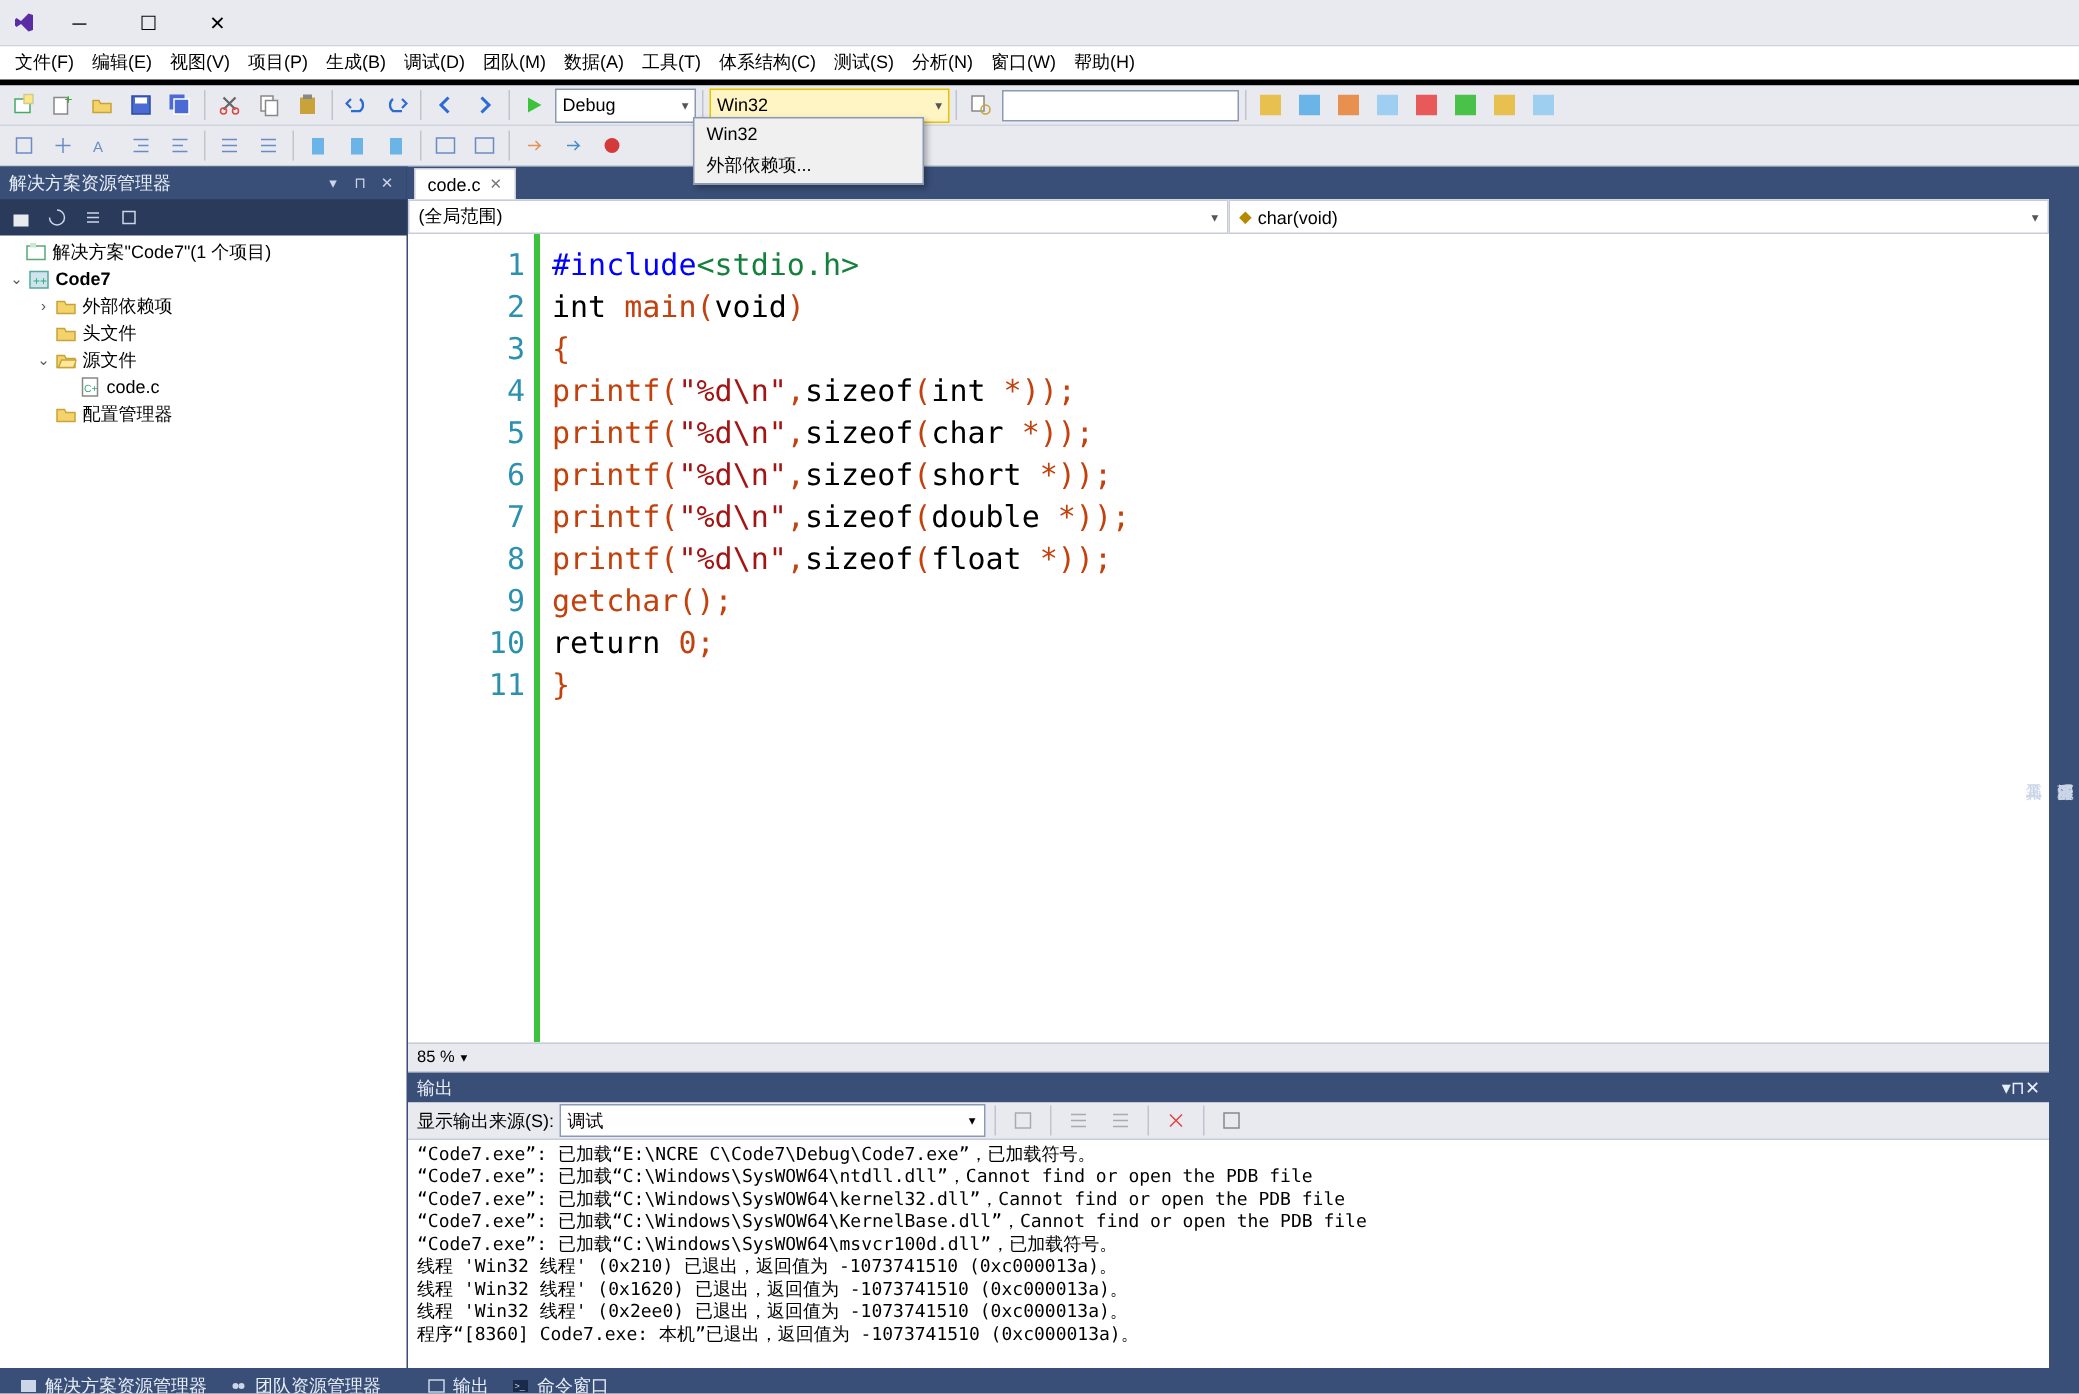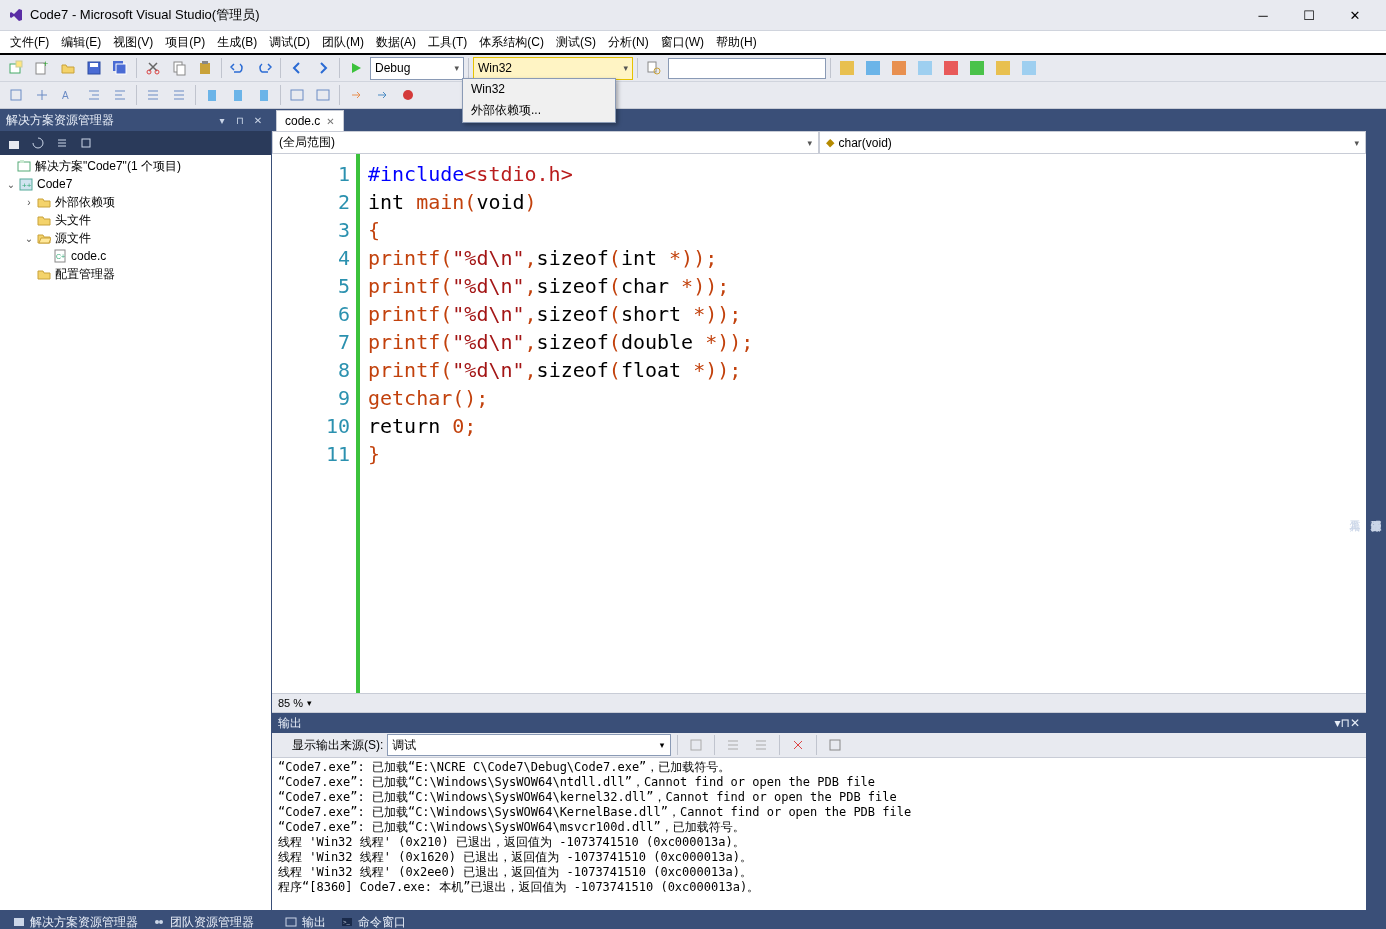--- a/index.html
+++ b/index.html
@@ -2,21 +2,21 @@
 <html><head>
 <meta charset="utf-8">
 <style>
 html,body{margin:0;padding:0;font-family:"Microsoft YaHei","Segoe UI",sans-serif;font-size:12px;color:#000;background:#fff;height:100%;overflow:hidden}
 .titlebar{height:30px;display:flex;align-items:center;padding:0 8px;background:#e8eaf0;border-bottom:1px solid #d0d4dd}
 .vs-logo{width:16px;height:16px;margin-right:6px;display:flex;align-items:center;justify-content:center}
 .vs-logo svg{width:16px;height:16px}
 .title-text{font-size:13px;flex:1}
 .win-ctrls{display:flex;gap:0}
 .win-btn{width:46px;height:30px;display:flex;align-items:center;justify-content:center;font-size:13px}
-.menubar{height:22px;display:flex;align-items:center;padding:0 4px;background:#fff;border-bottom:2px solid #000000;font-size:12px}
+.menubar{height:22px;display:flex;align-items:flex-start;padding:0 4px;background:#fff;border-bottom:4px solid #000000;font-size:12px}
 .menu-item{padding:2px 6px}
 .toolbar{height:26px;display:flex;align-items:center;padding:0 4px;background:#e8eaf0;border-bottom:1px solid #d0d4dd;gap:2px}
 .tb-row2{height:26px;display:flex;align-items:center;padding:0 4px;background:#e8eaf0;border-bottom:1px solid #c8ccd6;gap:2px}
 .tb-btn{width:22px;height:22px;display:flex;align-items:center;justify-content:center;border:1px solid transparent;border-radius:2px}
 .tb-sep{width:1px;height:20px;background:#c0c4ce;margin:0 2px}
 .tb-select{height:21px;border:1px solid #8a9ab5;background:#fff;padding:0 18px 0 4px;position:relative;font-size:12px;display:flex;align-items:center}
 .tb-select.debug{width:70px}
 .tb-select.platform{width:136px;background:#fff;border:1px solid #8a9ab5}
 .tb-select .chev{position:absolute;right:4px;font-size:9px;color:#555}
 .platform-open{background:#fff4c4!important;border-color:#e6c200!important}
@@ -28,63 +28,62 @@
 .panel-head{height:22px;background:#3a4f78;display:flex;align-items:center;padding:0 6px;font-size:12px;color:#e8eef8}
 .panel-head .spacer{flex:1}
 .panel-head .hicon{width:14px;height:14px;margin-left:4px;display:flex;align-items:center;justify-content:center;font-size:10px;color:#cbd6e8}
 .panel-tb{height:24px;background:#2a3a5a;display:flex;align-items:center;padding:0 4px;gap:4px}
 .panel-tb .ptb-btn{width:20px;height:20px;display:flex;align-items:center;justify-content:center}
 .tree{flex:1;background:#fff;color:#000;overflow:auto;padding:2px 0}
 .tree .row{display:flex;align-items:center;height:18px;padding:0 2px}
 .tree .tw{width:14px;text-align:center;font-size:10px;color:#555}
 .tree .ic{width:16px;height:16px;margin-right:3px;display:flex;align-items:center;justify-content:center}
 .tree .lbl{font-size:12px}
-.tree .bold{font-weight:normal}
+.tree .bold{font-weight:bold}
 .content{flex:1;display:flex;flex-direction:column;min-width:0}
 .tabbar{height:22px;background:#3a4f78;display:flex;align-items:flex-end;padding:0 4px}
 .tab{height:20px;background:#fff;border:1px solid #c8ccd6;border-bottom:none;display:flex;align-items:center;padding:0 8px;font-size:12px;gap:6px}
 .tab .tx{font-size:10px;color:#777}
 .navbar{height:22px;background:#e8eaf0;display:flex;border-bottom:1px solid #c8ccd6}
 .nav-sel{flex:1;height:21px;border:1px solid #c8ccd6;background:#fff;display:flex;align-items:center;padding:0 6px;position:relative;font-size:12px}
 .nav-sel .chev{position:absolute;right:6px;font-size:9px;color:#555}
 .nav-sel .cube{color:#b58a00;margin-right:4px;font-size:11px}
 .editor-wrap{flex:1;display:flex;min-height:0}
 .editor{flex:1;display:flex;background:#fff;overflow:hidden}
 .gutter{width:78px;background:#fff;text-align:right;padding:6px 6px 0 0;font-family:Consolas,monospace;font-size:20px;color:#2b91af;border-right:4px solid #3cc23c}
 .gutter div{height:28px;line-height:28px}
 .code{flex:1;padding:6px 0 0 8px;font-family:Consolas,monospace;font-size:20px;line-height:28px;white-space:pre}
 .kw{color:#000000}
 .pp{color:#0000ff}
-.inc{color:#b91c1c}
+.inc{color:#15803d}
 .str{color:#a31515}
 .fn{color:#c2410c}
 .zoombar{height:18px;background:#e8eaf0;border-top:1px solid #c8ccd6;display:flex;align-items:center;padding:0 6px;font-size:11px}
 .output-panel{display:flex;flex-direction:column;border-top:1px solid #c8ccd6}
 .out-head{height:20px;background:#3a4f78;color:#e8eef8;display:flex;align-items:center;padding:0 6px;font-size:12px}
 .out-head .spacer{flex:1}
-.out-tb{height:24px;background:#e8eaf0;border-bottom:1px solid #c8ccd6;display:flex;align-items:center;padding:0 20px;gap:4px;font-size:12px}
+.out-tb{height:24px;background:#e8eaf0;border-bottom:1px solid #c8ccd6;display:flex;align-items:center;padding:0 6px;gap:4px;font-size:12px}
 .out-sel{height:20px;border:1px solid #8a9ab5;background:#fff;width:274px;padding:0 4px;display:flex;align-items:center;position:relative}
 .out-body{height:148px;background:#fff;overflow:auto;padding:2px 6px;font-family:"NSimSun","SimSun",monospace;font-size:12px;line-height:15px;white-space:pre}
 .statusbar{height:24px;background:#3a4f78;color:#e8eef8;display:flex;align-items:center;padding:0 6px;font-size:12px;gap:2px}
 .sb-item{display:flex;align-items:center;gap:4px;padding:0 6px}
 .sb-ic{width:14px;height:14px;display:flex;align-items:center;justify-content:center}
 .rightbar{width:20px;background:#3a4f78;color:#cbd6e8;display:flex;flex-direction:column;align-items:center;padding-top:4px;font-size:11px;writing-mode:vertical-rl}
 .rightbar .rtab{padding:6px 2px;border:1px solid transparent}
 svg{display:block}
 </style>
 </head>
 <body>
 
 <div class="titlebar">
   <span class="vs-logo">
     <svg viewBox="0 0 16 16">
         <path fill="#5a2da5" d="M11 2l3 1v10l-3 1-5-5-3 2-1-1V6l1-1 3 2 5-5z"></path>
       </svg>
   </span>
-  <span class="title-text">Code7 - Microsoft Visual Studio(管理员)</span>
   <div class="win-ctrls">
     <div class="win-btn">─</div>
     <div class="win-btn">☐</div>
     <div class="win-btn">✕</div>
   </div>
 </div>
 
 <div class="menubar" id="menubar">
     <span class="menu-item">文件(F)</span>
     <span class="menu-item">编辑(E)</span>

